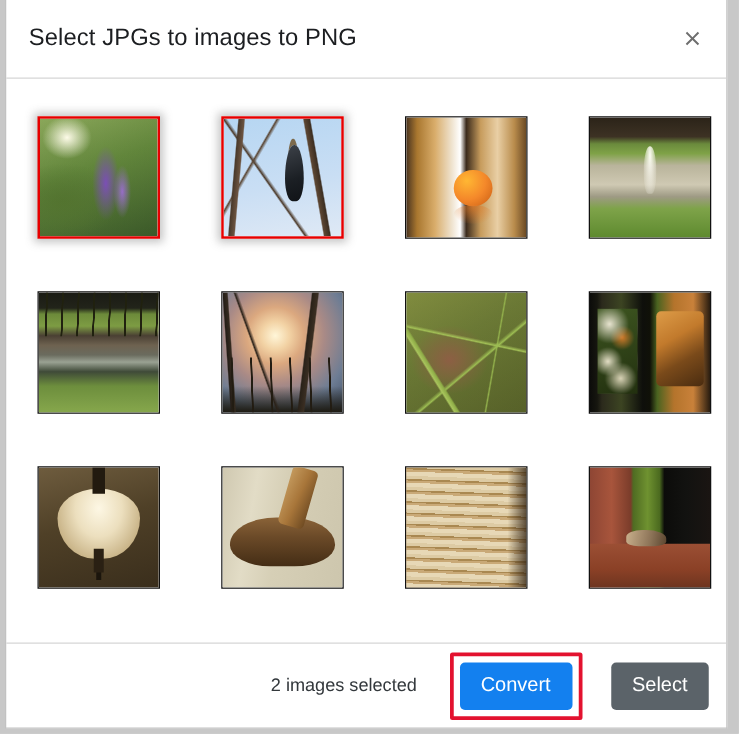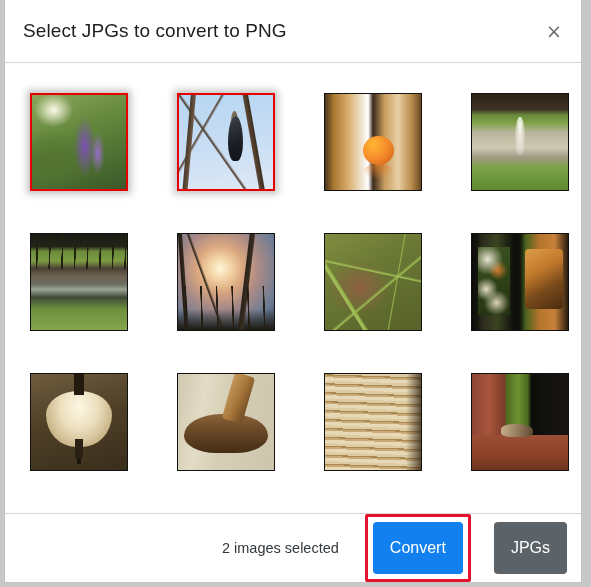--- a/index.html
+++ b/index.html
@@ -107,21 +107,21 @@
     font-size: 14.5px;
     color: #33383c;
     margin-right: 14px;
   }
   .btn {
     border: none;
     border-radius: 4px;
     font-size: 16px;
     font-family: "Liberation Sans", sans-serif;
     color: #fff;
-    height: 52px;
+    height: 38px;
     padding: 0 17px;
     cursor: pointer;
     line-height: 38px;
   }
   #convert-button { background: #1380ef; }
   #close-button   { background: #5b6369; margin-left: 11px; }
 
   
   #convert-wrap {
     position: relative;
@@ -313,21 +313,21 @@
     border-radius: 40% 50% 30% 30%;
     background: linear-gradient(100deg, #c9b08c 0%, #8d7458 60%, #5a452f 100%);
   }
 </style>
 </head>
 <body>
 
 <div id="dialog">
 
   <div id="modal-header">
-    <div id="modal-title">Select JPGs to convert to PNG</div>
+    <div id="modal-title">Select JPGs to images to PNG</div>
     <div id="close-icon">×</div>
   </div>
 
   <div id="modal-body">
     <div id="thumb-grid">
         <div class="thumb-cell selected" aria-label="purple flower spike on blurred green foliage" title="purple flower spike on blurred green foliage">
           <div class="thumb-img">
             <div class="art a1"></div>
           </div>
         </div>
@@ -387,16 +387,16 @@
           </div>
         </div>
       </div>
   </div>
 
   <div id="modal-footer">
     <span id="selected-count">2 images selected</span>
     <span id="convert-wrap">
       <button class="btn" id="convert-button">Convert</button>
     </span>
-    <button class="btn" id="close-button">JPGs</button>
+    <button class="btn" id="close-button">Select</button>
   </div>
 
 </div>
 
 </body></html>

